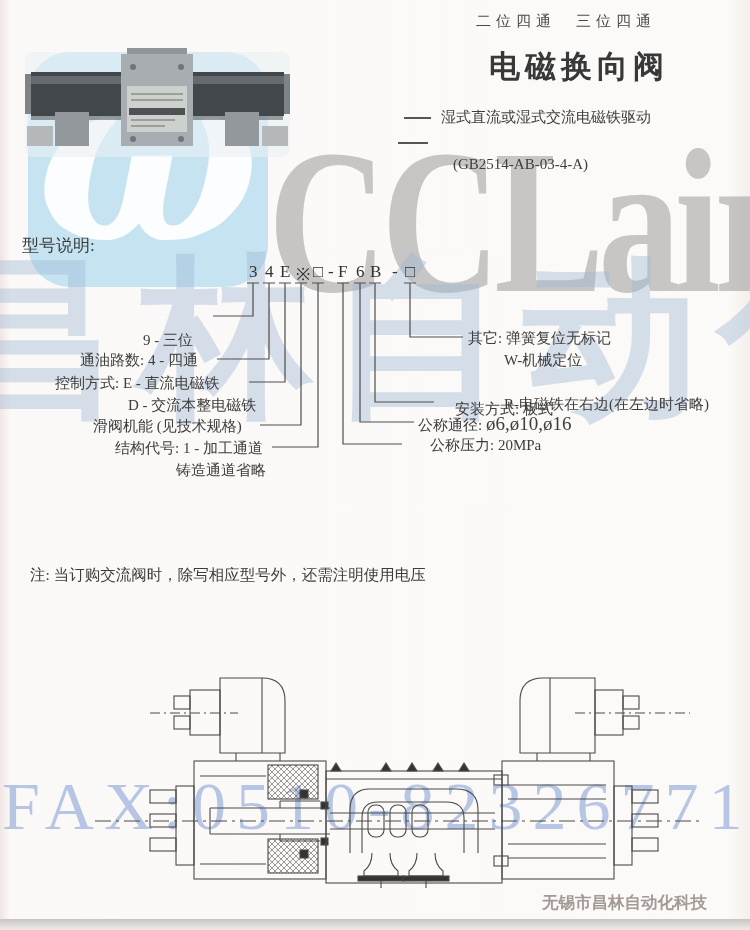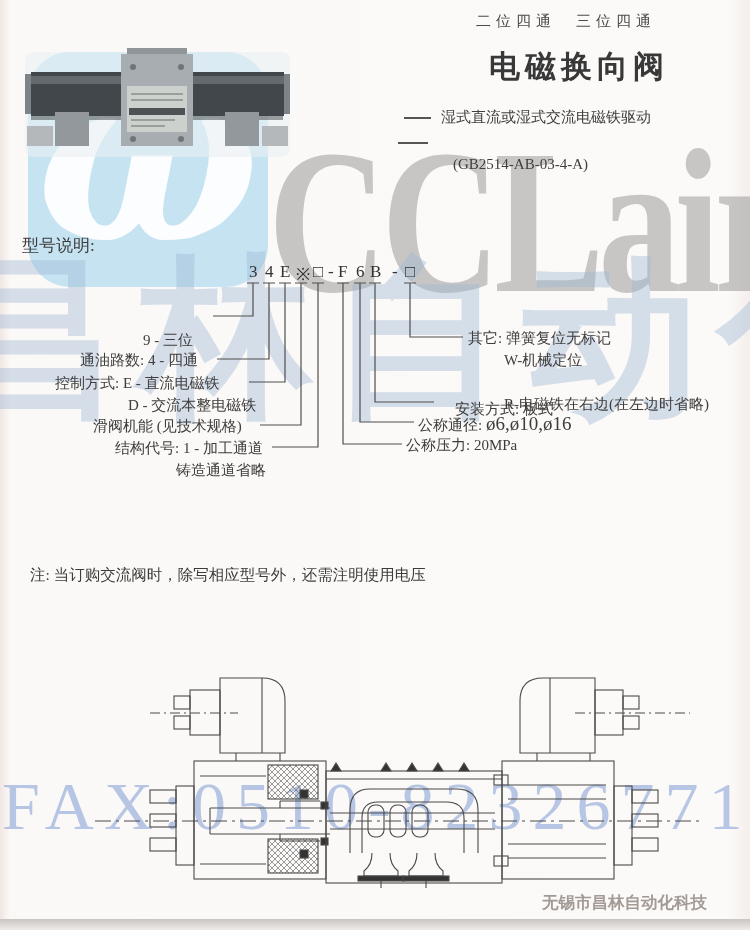--- a/index.html
+++ b/index.html
@@ -116,21 +116,21 @@
   <div class="lbl" style="left:115px;top:439px;">结构代号: 1 - 加工通道</div>
   <div class="lbl" style="left:176px;top:461px;">铸造通道省略</div>
 
   <div class="lbl" style="left:468px;top:329px;">其它: 弹簧复位无标记</div>
   <div class="lbl" style="left:504px;top:351px;">W-机械定位</div>
   <div class="lbl" style="left:504px;top:395px;">R-电磁铁在右边(在左边时省略)</div>
   <div class="lbl" style="left:439px;top:400px;margin-left:16px;">安装方式: 板式</div>
   <div class="lbl" style="left:418px;top:413px;">
     <span>公称通径: </span><span class="big">ø6,ø10,ø16</span>
   </div>
-  <div class="lbl" style="left:406px;top:436px;">公称压力: 20MPa</div>
+  <div class="lbl" style="left:430px;top:436px;">公称压力: 20MPa</div>
 
   <div class="abs note">注: 当订购交流阀时，除写相应型号外，还需注明使用电压</div>
 
   <div class="abs wm-fax">FAX:0510-82326771</div>
 
   <svg style="left:50px;top:658px;" width="660" height="232" viewBox="0 0 660 232">
     <defs>
       <pattern id="hatch" width="6" height="6" patternUnits="userSpaceOnUse">
         <path d="M0,0 L6,6 M6,0 L0,6" stroke="#6f6f6f" stroke-width="0.7"></path>
       </pattern>

